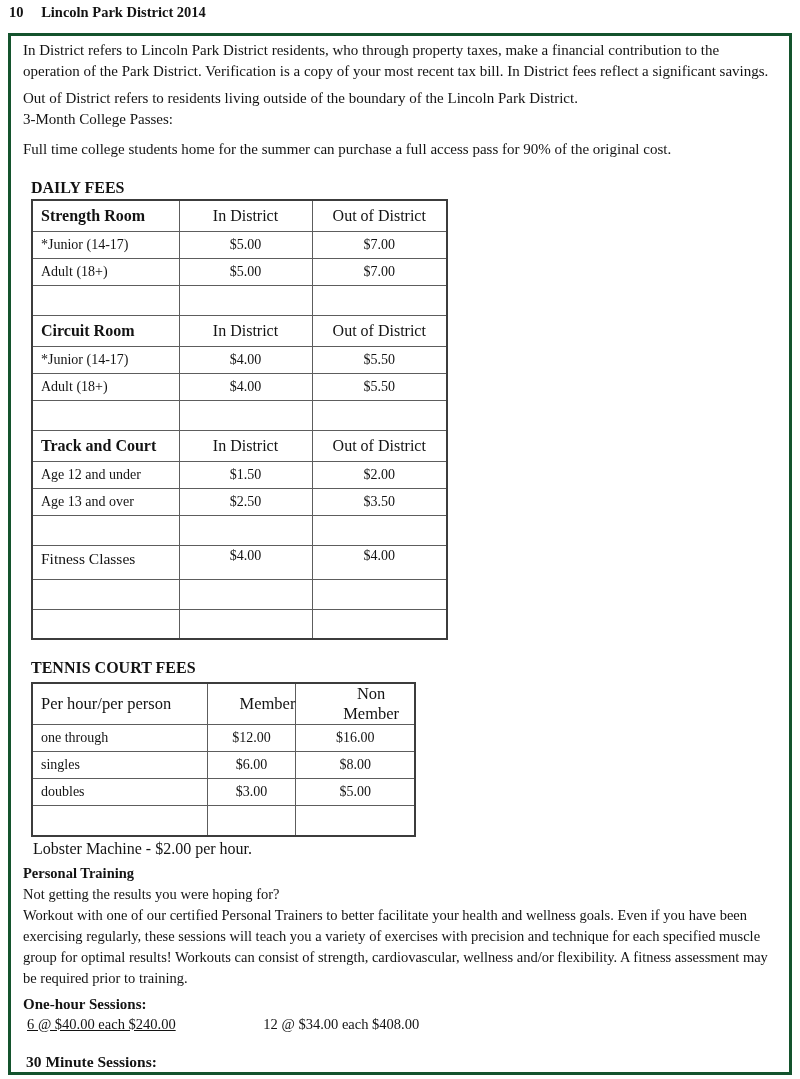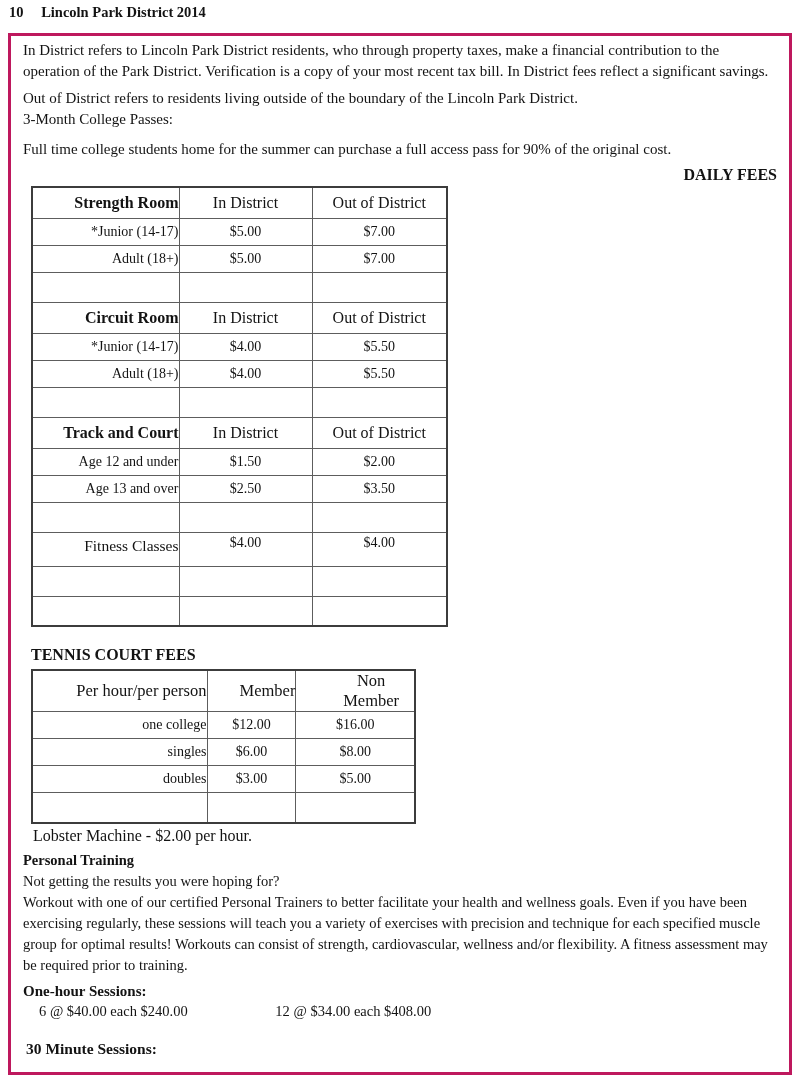--- a/index.html
+++ b/index.html
@@ -6,35 +6,35 @@
   body {
     width:800px; height:1079px; background:#ffffff; color:#131313;
     font-family:"Liberation Serif", serif; position:relative; overflow:hidden;
   }
   .page-header { position:absolute; top:4px; left:9px; font-weight:bold; font-size:14.5px; white-space:nowrap; }
   .page-header .page-num { display:inline-block; }
   .page-header .page-title { display:inline-block; margin-left:14px; }
 
   .content-box {
     position:absolute; left:8px; top:33px; width:784px; height:1042px;
-    border:3px solid #be185d; box-sizing:border-box; padding:4px 12px 0 12px; overflow:hidden;
+    border:3px solid #14532d; box-sizing:border-box; padding:4px 12px 0 12px; overflow:hidden;
   }
 
   .para { font-size:15px; line-height:21px; margin:0; }
   .p1 { margin-top:0; }
   .p2 { margin-top:6px; }
   .p3 { margin-top:9px; }
 
   .section-heading { font-weight:bold; font-size:16px; line-height:20px; margin:0 0 0 8px; }
-  .daily-heading { margin-top:5px;text-align:right; }
+  .daily-heading { margin-top:18px; }
   .tennis-heading { margin-top:18px; }
 
   table.fees-table { border-collapse:collapse; margin-left:8px; border:2px solid #3c3c3c; }
   table.fees-table td { border:1px solid #5d5d5d; padding:0; vertical-align:middle; }
-  table.fees-table td.cat { text-align:right; padding-left:8px; }
+  table.fees-table td.cat { text-align:left; padding-left:8px; }
   table.fees-table td.val { text-align:center; }
 
   tr.row-header { height:31px; }
   tr.row-header td.cat { font-weight:bold; font-size:16px; }
   tr.row-header td.val { font-size:16px; }
   tr.row-data { height:27px; font-size:14px; }
   tr.row-empty { height:30px; }
   tr.row-fitness { height:34px; }
   tr.row-fitness td { vertical-align:top; }
   tr.row-fitness td.cat { font-size:15.5px; padding-top:4px; }
@@ -49,21 +49,21 @@
 
   .lobster-note { font-size:16px; line-height:20px; margin:2px 0 0 10px; }
 
   .pt-heading { font-weight:bold; font-size:14.5px; line-height:21px; margin-top:4px; }
   .pt-line { font-size:14.5px; line-height:21px; }
   .pt-para { font-size:14.5px; line-height:21px; }
 
   .sess-heading { font-weight:bold; font-size:15px; line-height:20px; margin-top:5px; }
   .sess-heading-2 { font-weight:bold; font-size:15.5px; line-height:20px; margin-top:18px; margin-left:3px; }
   .sess-line { font-size:14.5px; line-height:20px; }
-  .sess-line .item-a { margin-left:16px; }
+  .sess-line .item-a { margin-left:4px;text-decoration:underline; }
   .sess-line .item-b { margin-left:84px; }
   .sess-line-2 { font-size:16px; line-height:20px; }
   .sess-line-2 .t-item1 { margin-left:6px; }
   .sess-line-2 .t-price1 { margin-left:25px; }
   .sess-line-2 .t-item2 { margin-left:25px; }
   .sess-line-2 .t-price2 { margin-left:17px; }
 </style>
 </head>
 <body>
 
@@ -178,21 +178,21 @@
         <col style="width:76px">
         <col style="width:119px">
       </colgroup>
     <tbody>
       <tr class="row-header">
         <td class="cat">Per hour/per person</td>
         <td class="val">Member</td>
         <td class="val">Non Member</td>
       </tr>
       <tr class="row-data">
-        <td class="cat">one college</td>
+        <td class="cat">one through</td>
         <td class="val">$12.00</td>
         <td class="val">$16.00</td>
       </tr>
       <tr class="row-data">
         <td class="cat">singles</td>
         <td class="val">$6.00</td>
         <td class="val">$8.00</td>
       </tr>
       <tr class="row-data">
         <td class="cat">doubles</td>

